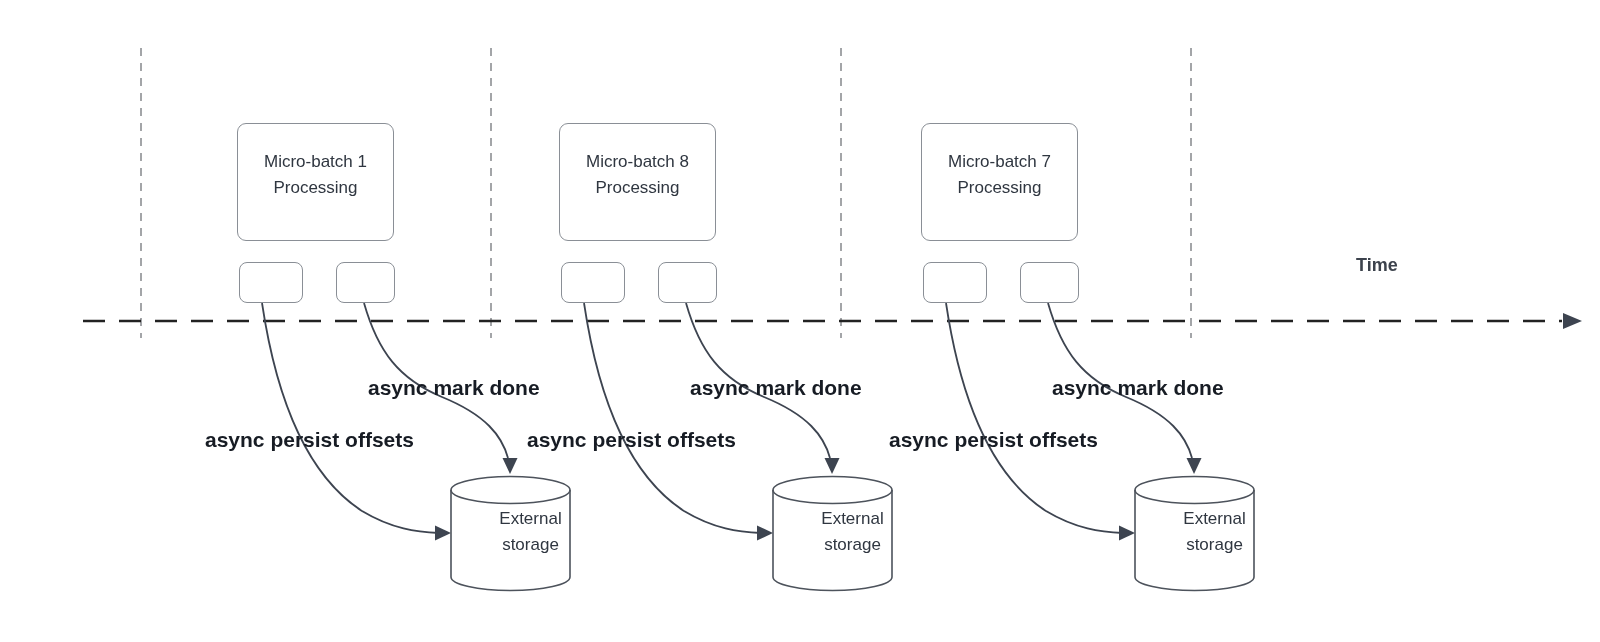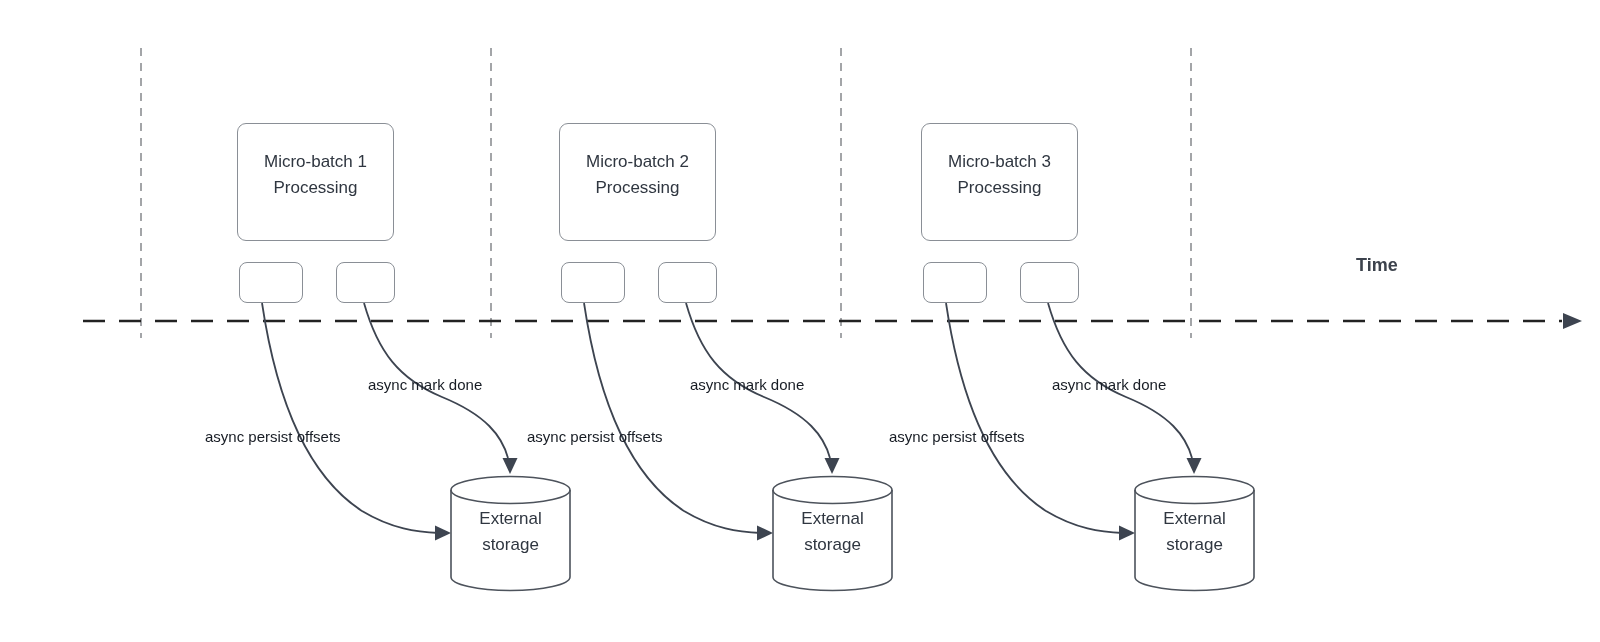--- a/index.html
+++ b/index.html
@@ -40,36 +40,37 @@
     box-sizing: border-box;
     height: 41px;
     border: 1.5px solid #8a8f96;
     border-radius: 8px;
     background: #ffffff;
   }
   .mini-a { width: 64px; top: 262px; }
   .mini-b { width: 59px; top: 262px; }
   .flow-label {
     position: absolute;
-    font-size: 15px;
-    font-weight: normal;
+    font-size: 21px;
+    font-weight: bold;
     color: #171c24;
     text-align: left;
     white-space: nowrap;
   }
   .persist-label { top: 428px; width: 170px; }
   .done-label { top: 376px; width: 140px; }
   .storage-label {
     position: absolute;
     width: 119px;
     top: 506px;
     text-align: center;
     font-size: 17px;
     line-height: 26px;
     color: #2f3640;
+    padding-left: 20px;
   }
   .time-label {
     position: absolute;
     left: 1356px; top: 255px;
     font-size: 18px;
     color: #3c424c;
     font-weight: bold;
   }
 </style>
 </head>
@@ -118,30 +119,30 @@
   <div class="proc-box" style="left:237px; top:123px;">
     <div class="proc-label">Micro-batch 1 Processing</div>
   </div>
   <div class="mini-box mini-a" style="left:239px;"></div>
   <div class="mini-box mini-b" style="left:336px;"></div>
   <div class="flow-label persist-label" style="left:205px;">async persist offsets</div>
   <div class="flow-label done-label" style="left:368px;">async mark done</div>
   <div class="storage-label" style="left:451px;">External storage</div>
 
   <div class="proc-box" style="left:559px; top:123px;">
-    <div class="proc-label">Micro-batch 2 Processing</div>
+    <div class="proc-label">Micro-batch 8 Processing</div>
   </div>
   <div class="mini-box mini-a" style="left:561px;"></div>
   <div class="mini-box mini-b" style="left:658px;"></div>
   <div class="flow-label persist-label" style="left:527px;">async persist offsets</div>
   <div class="flow-label done-label" style="left:690px;">async mark done</div>
   <div class="storage-label" style="left:773px;">External storage</div>
 
   <div class="proc-box" style="left:921px; top:123px;">
-    <div class="proc-label">Micro-batch 3 Processing</div>
+    <div class="proc-label">Micro-batch 7 Processing</div>
   </div>
   <div class="mini-box mini-a" style="left:923px;"></div>
   <div class="mini-box mini-b" style="left:1020px;"></div>
   <div class="flow-label persist-label" style="left:889px;">async persist offsets</div>
   <div class="flow-label done-label" style="left:1052px;">async mark done</div>
   <div class="storage-label" style="left:1135px;">External storage</div>
 
   <div class="time-label">Time</div>
 
 </div>

